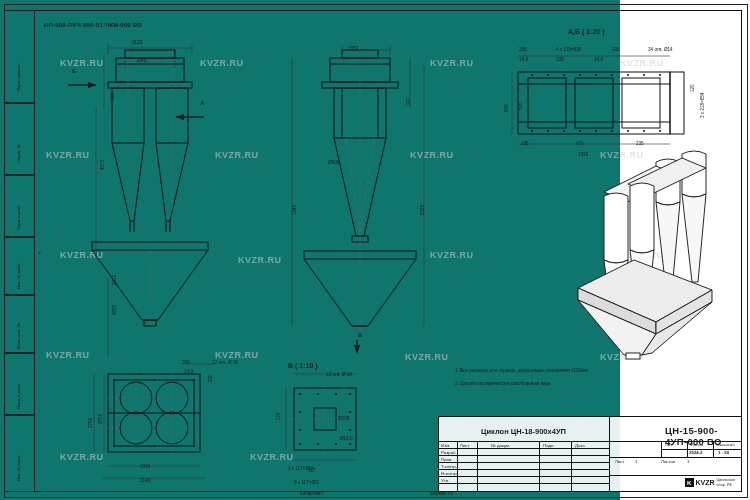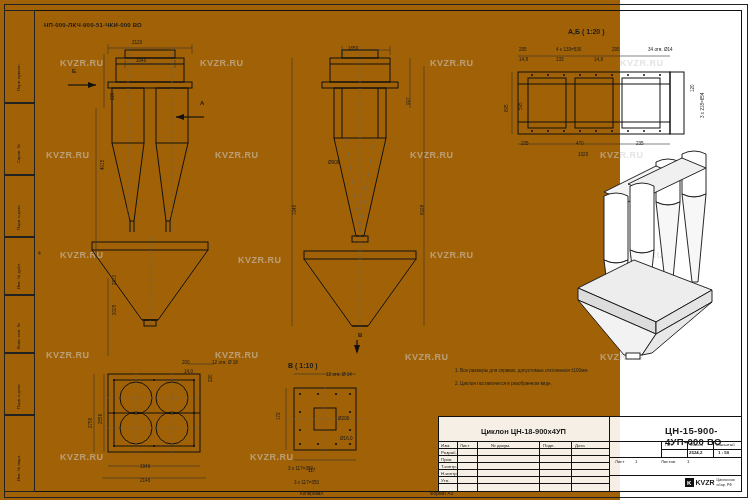--- a/index.html
+++ b/index.html
@@ -1,17 +1,17 @@
 <!DOCTYPE html>
 <html><head>
 <meta charset="utf-8">
 <style>
   html,body{margin:0;padding:0;background:#ffffff;}
   body{width:750px;height:500px;overflow:hidden;font-family:"Liberation Sans",sans-serif;color:#1a1a1a;}
-  #sheet{position:relative;width:620px;height:500px;background:#a16207;}
+  #sheet{position:relative;width:620px;height:500px;background:#0f766e;}
   .frame-outer{position:absolute;left:4px;top:4px;width:742px;height:492px;border:1px solid #222;}
   .frame-inner{position:absolute;left:34px;top:10px;width:706px;height:480px;border:1.6px solid #111;}
   .lbl{position:absolute;font-size:5px;letter-spacing:.2px;white-space:nowrap;}
   svg{display:block;overflow:visible;}
   .wm{position:absolute;color:#cfcfcf;font-size:9px;font-weight:bold;letter-spacing:.5px;opacity:.55;user-select:none;}
   .title-block{position:absolute;left:438px;top:416px;width:302px;height:74px;border:1.4px solid #111;background:rgba(255,255,255,.9);}
   .tb-line{position:absolute;background:#111;}
   .tbtxt{position:absolute;font-size:4.4px;white-space:nowrap;}
   .tbtxt.b{font-weight:bold;}
   .big-title{position:absolute;font-size:9.5px;font-weight:bold;letter-spacing:.3px;}

